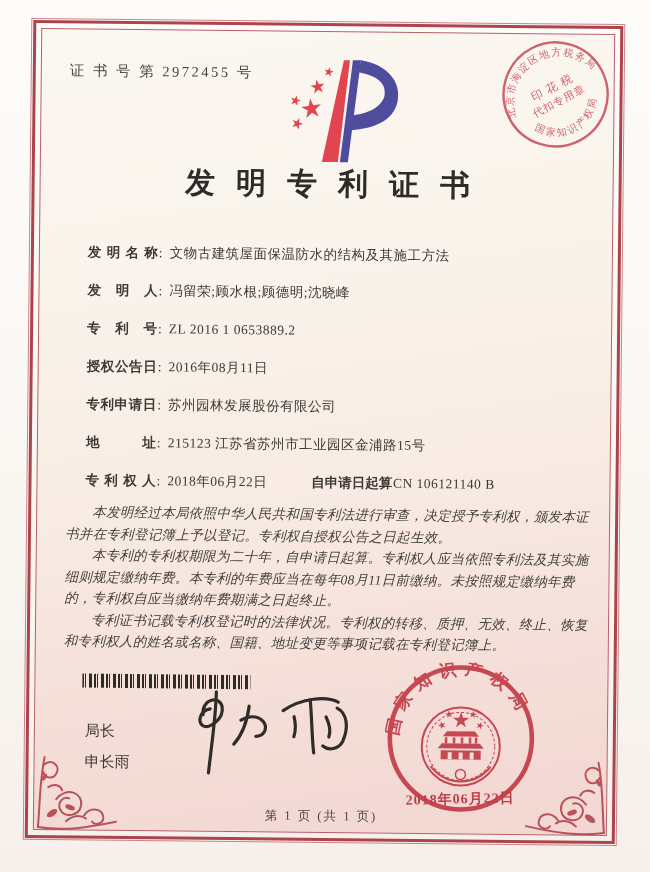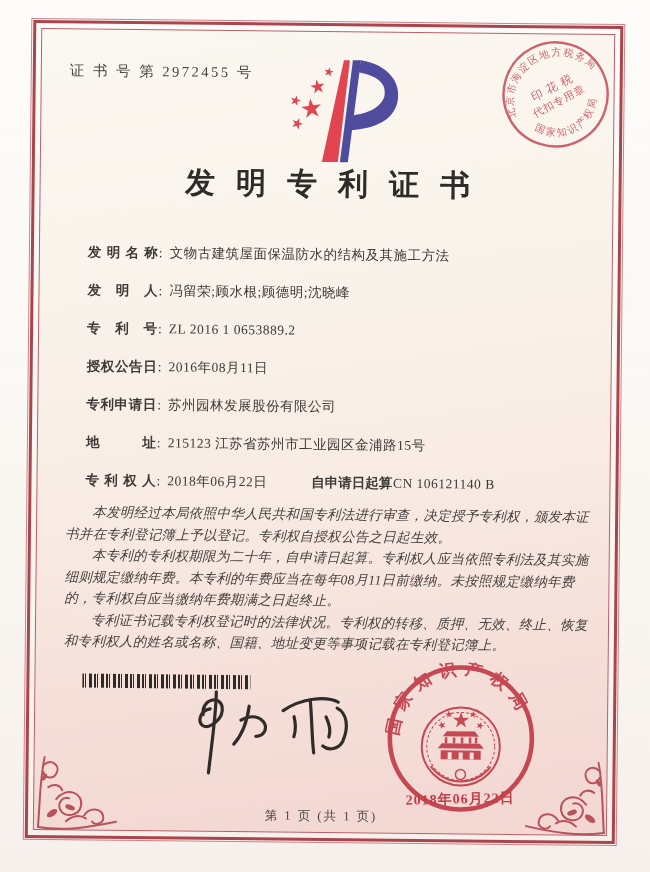--- a/index.html
+++ b/index.html
@@ -195,20 +195,24 @@
   </div>
 
   <div class="body-text">
     <p>本发明经过本局依照中华人民共和国专利法进行审查，决定授予专利权，颁发本证书并在专利登记簿上予以登记。专利权自授权公告之日起生效。</p>
     <p>本专利的专利权期限为二十年，自申请日起算。专利权人应当依照专利法及其实施细则规定缴纳年费。本专利的年费应当在每年08月11日前缴纳。未按照规定缴纳年费的，专利权自应当缴纳年费期满之日起终止。</p>
     <p>专利证书记载专利权登记时的法律状况。专利权的转移、质押、无效、终止、恢复和专利权人的姓名或名称、国籍、地址变更等事项记载在专利登记簿上。</p>
   </div>
 
   <div class="barcode"></div>
 
+  <div class="director">
+    <div>局长</div>
+    <div>申长雨</div>
+  </div>
 
   <svg class="signature" viewBox="0 0 180 92">
     <g stroke="#2f2c2a" stroke-width="3.2" fill="none" stroke-linecap="round">
       <path d="M28,30 C26,14 45,10 47,22 C49,34 34,45 28,41 C22,37 25,26 35,24"></path>
       <path d="M41,7 C41,30 37,58 34,88"></path>
       <path d="M74,21 C72,37 68,49 59,59"></path>
       <path d="M66,35 C76,29 86,31 90,39 C92,45 88,51 81,51"></path>
       <path d="M108,25 C127,12 151,10 163,16"></path>
       <path d="M135,14 C137,34 137,52 139,67"></path>
       <path d="M119,31 C121,39 121,45 119,51"></path>

